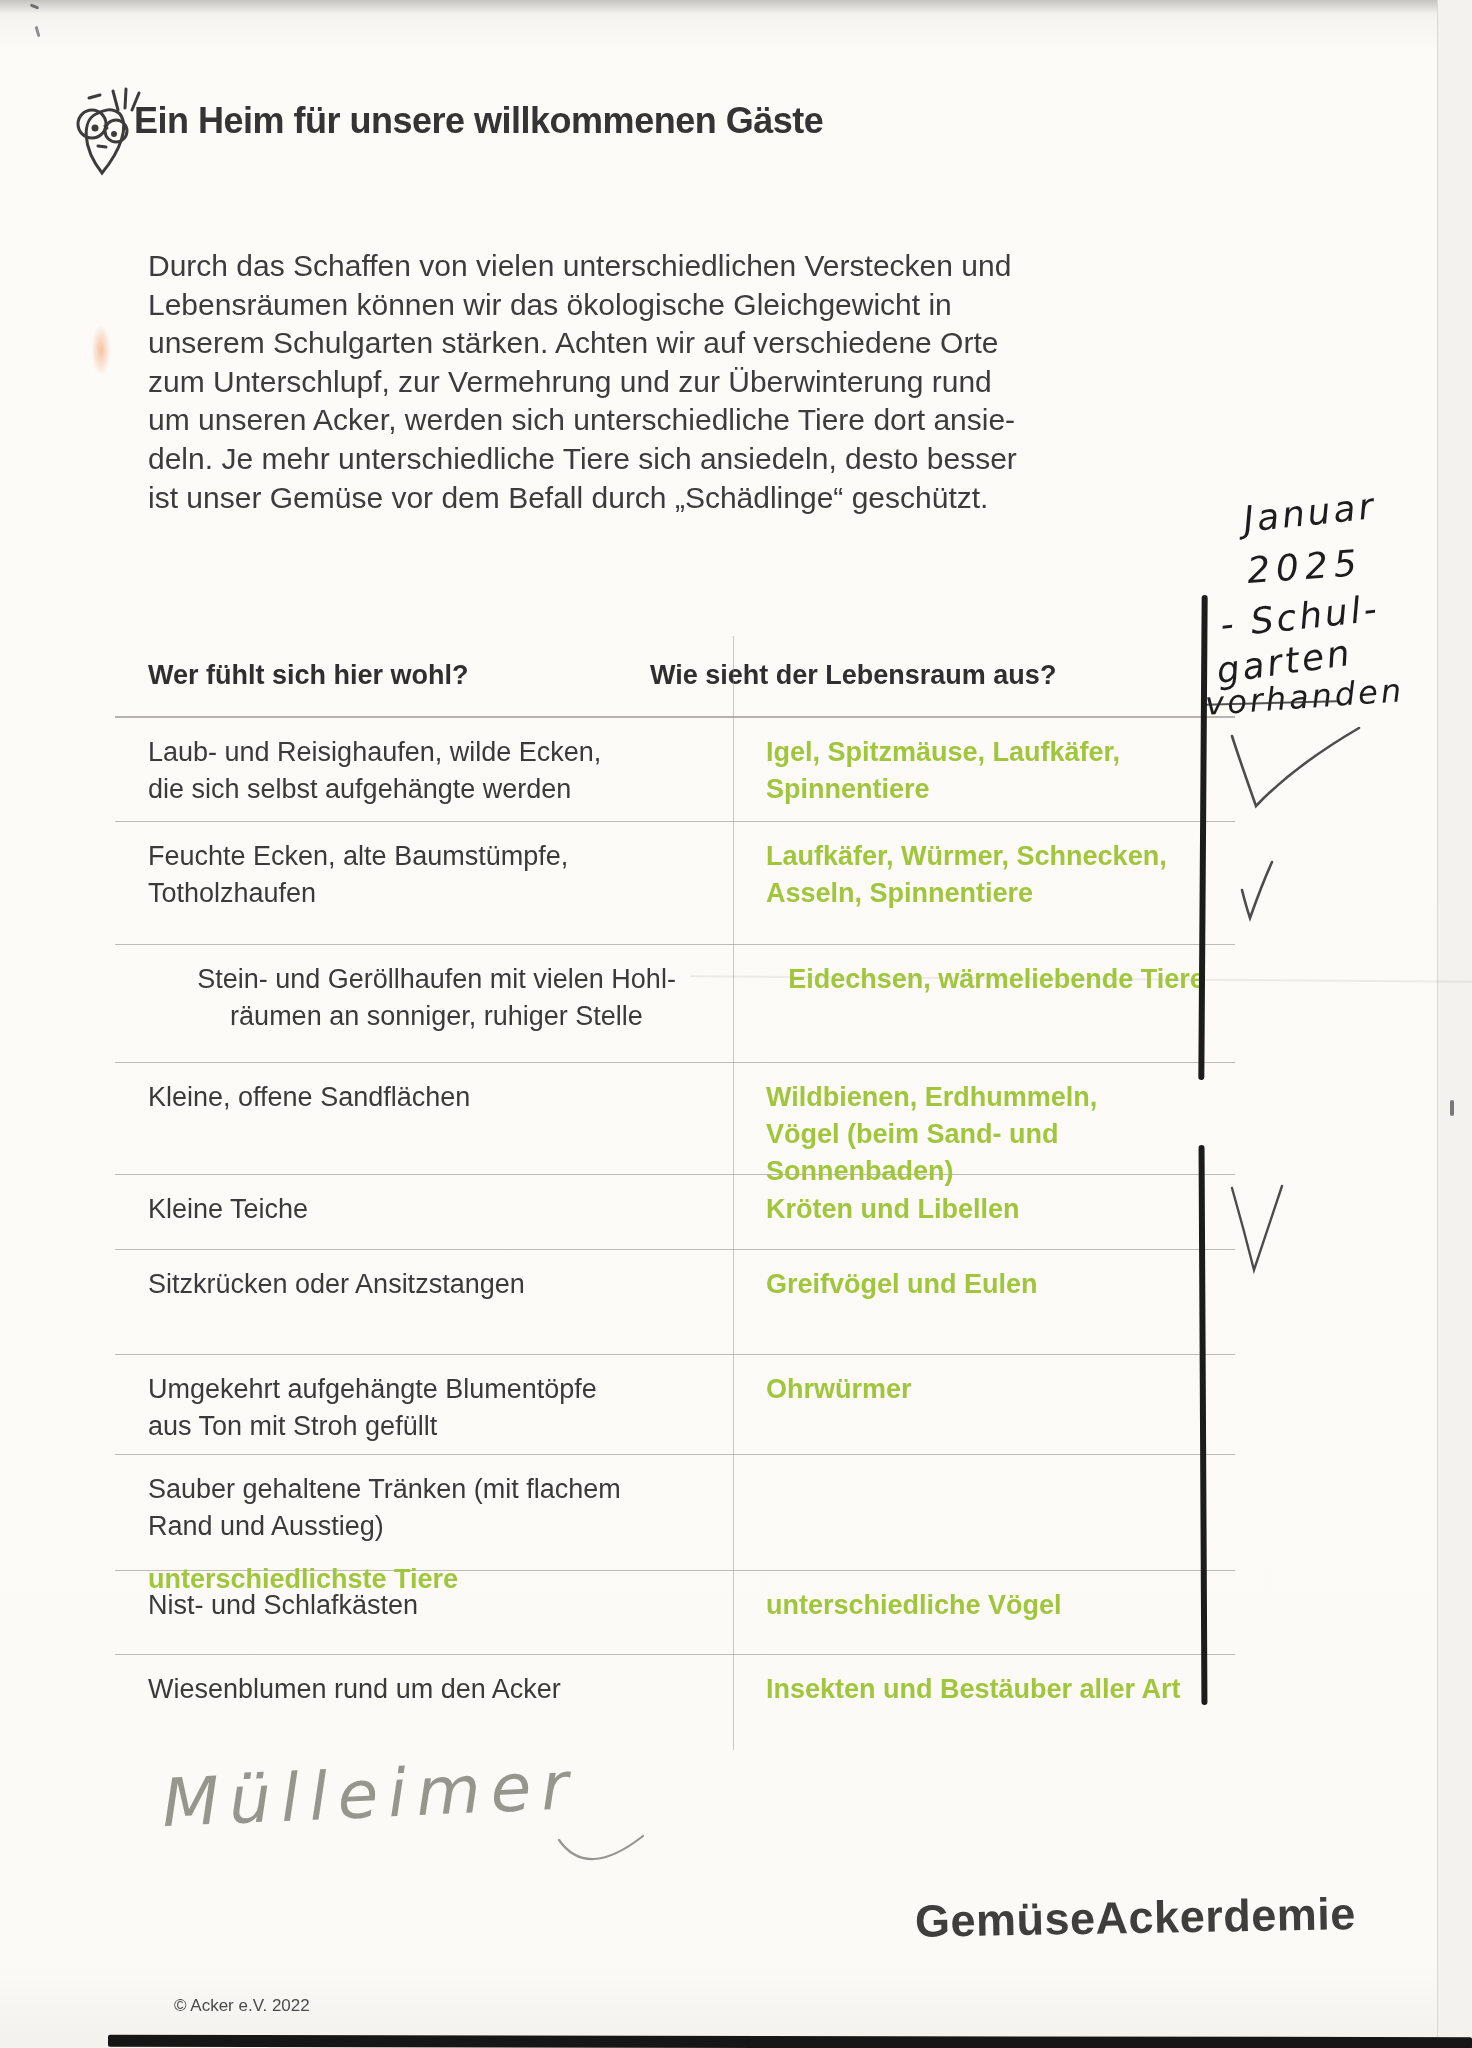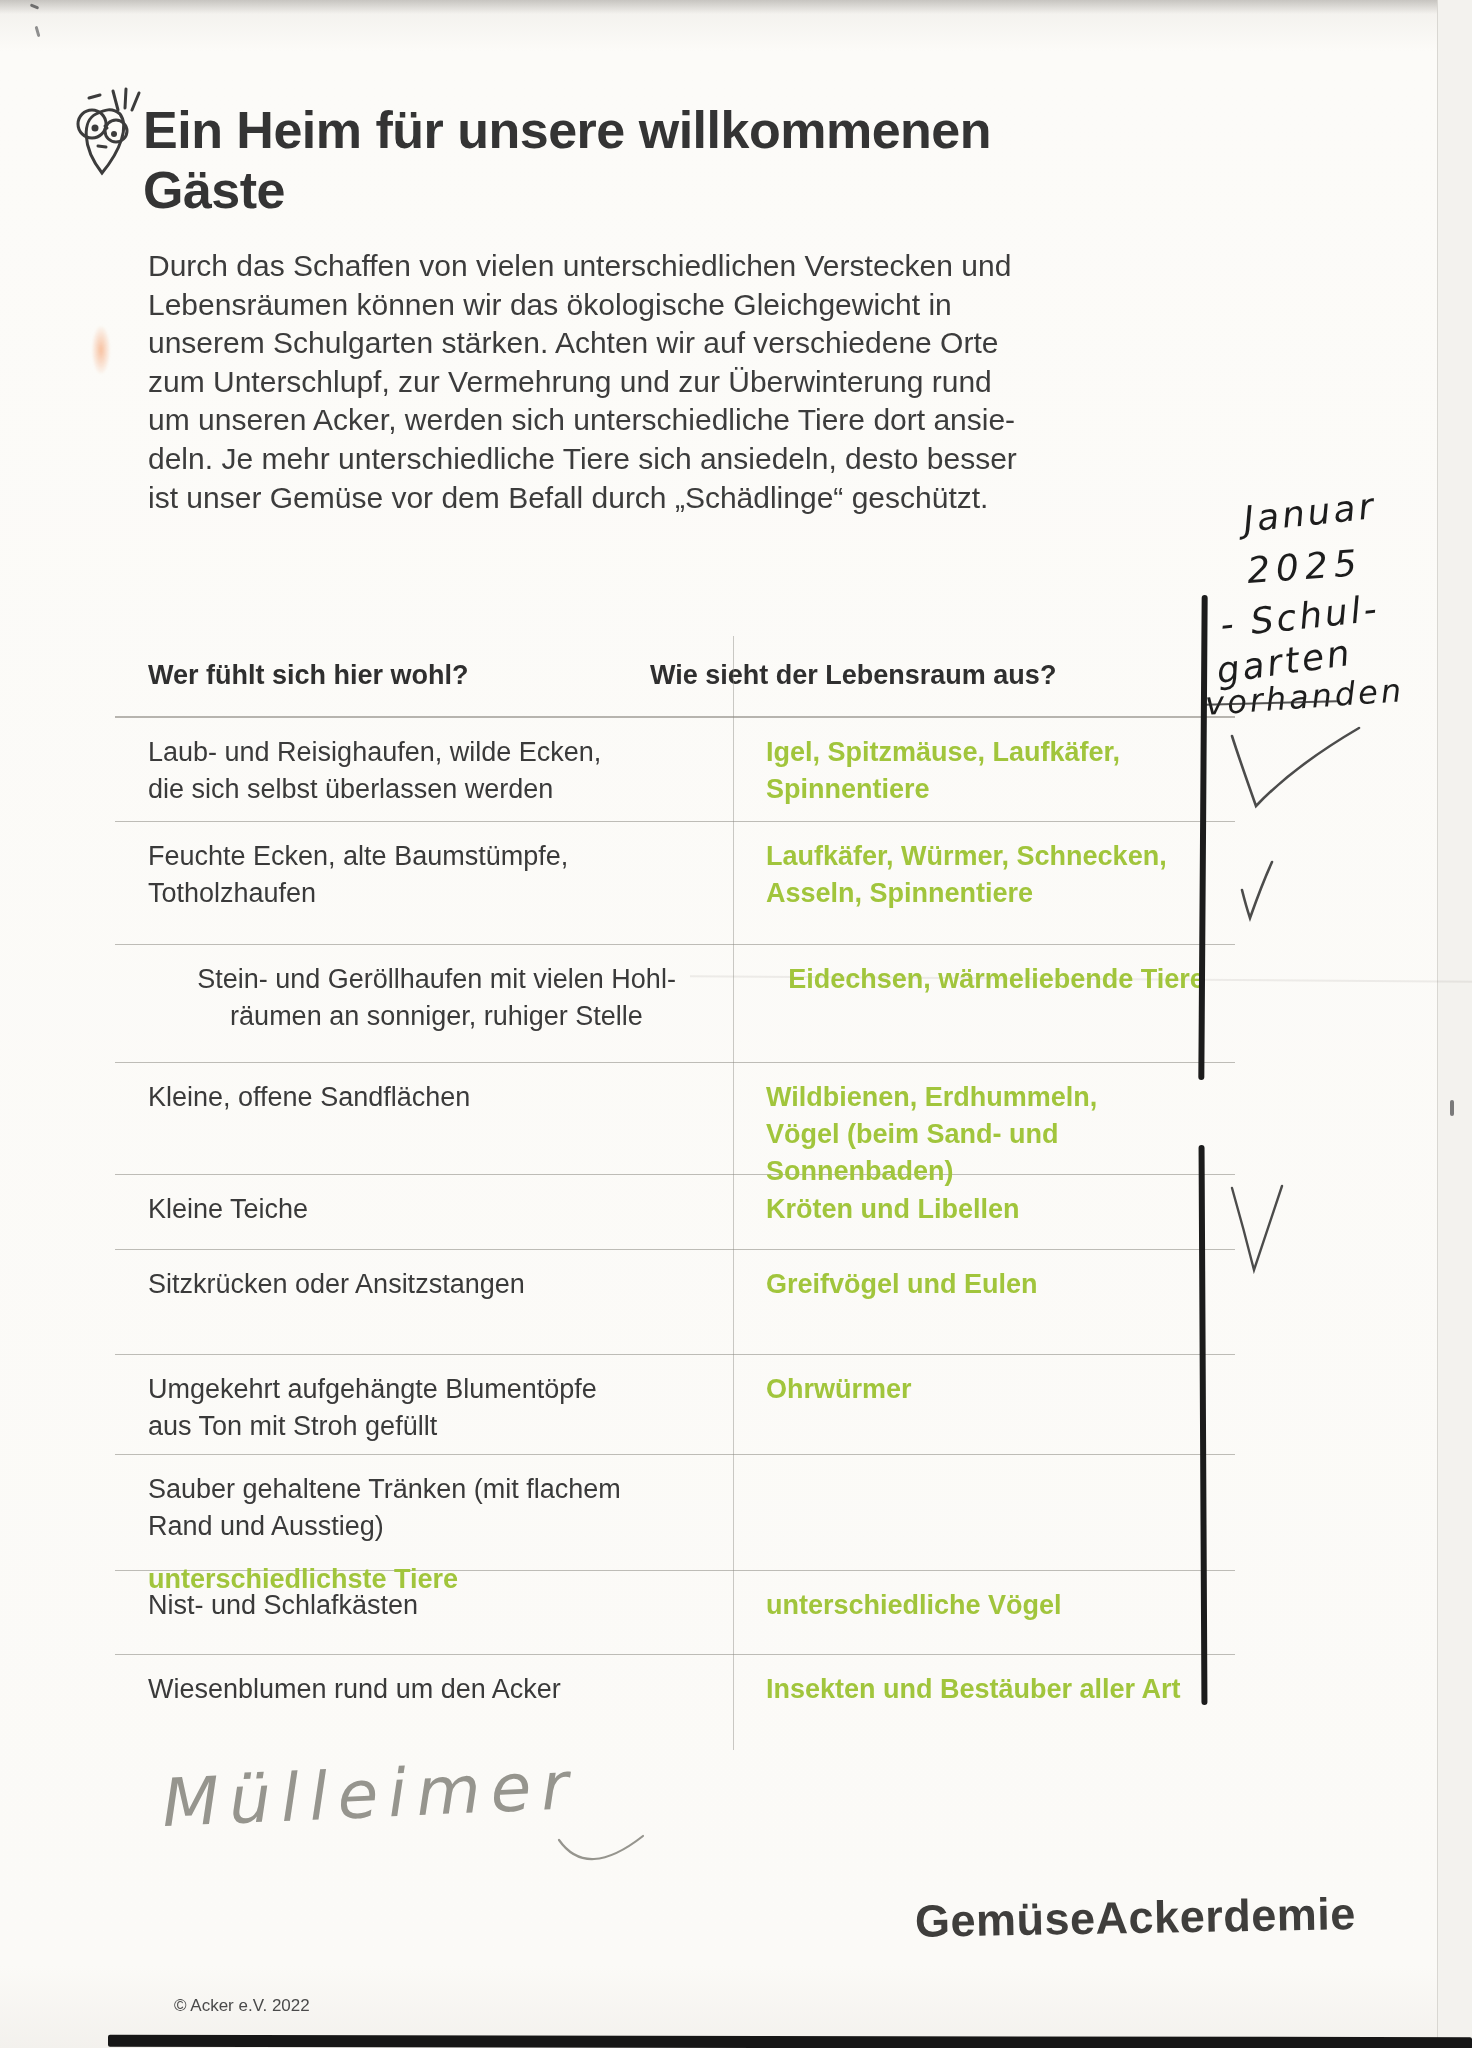--- a/index.html
+++ b/index.html
@@ -4,22 +4,22 @@
 <style>
   html,body{margin:0;padding:0;background:#e8e6e2;}
   .page{
     position:relative;width:1472px;height:2048px;overflow:hidden;
     background:linear-gradient(180deg,#f1efeb 0%,#fcfbf8 2.5%,#fbfaf7 96%,#f3f1ed 100%);
     font-family:"Liberation Sans",sans-serif;color:#3a3a3a;
   }
   
   .mascot{position:absolute;left:62px;top:84px;}
   .title{
-    position:absolute;left:143px;top:100px;width:980px;
-    font-size:52px;font-weight:800;letter-spacing:-0.5px;color:#343434;
+    position:absolute;left:134px;top:100px;width:980px;
+    font-size:36px;font-weight:800;letter-spacing:-0.5px;color:#343434;
   }
   
   .intro{
     position:absolute;left:148px;top:247px;width:940px;
     font-size:30px;line-height:38.6px;color:#3c3c3c;
   }
   
   .table{position:absolute;left:115px;top:630px;width:1120px;}
   .thead{display:flex;height:88px;box-sizing:border-box;
          border-bottom:2px solid rgba(125,122,115,.55);}
@@ -121,21 +121,21 @@
 
   <div class="table">
     <div class="col-divider"></div>
     <div class="thead">
       <div class="hcell h2">Wer fühlt sich hier wohl?</div>
       <div class="hcell h1">Wie sieht der Lebensraum aus?</div>
     </div>
     <div>
         <div class="trow" style="height: 104px;">
           <div class="cell habitat">Laub- und Reisighaufen, wilde Ecken,
-die sich selbst überlassen werden</div>
+die sich selbst aufgehängte werden</div>
           <div class="cell animals">Igel, Spitzmäuse, Laufkäfer,
 Spinnentiere</div>
         </div>
         <div class="trow" style="height: 123px;">
           <div class="cell habitat">Feuchte Ecken, alte Baumstümpfe,
 Totholzhaufen</div>
           <div class="cell animals">Laufkäfer, Würmer, Schnecken,
 Asseln, Spinnentiere</div>
         </div>
         <div class="trow" style="height: 118px; text-align: center;">

